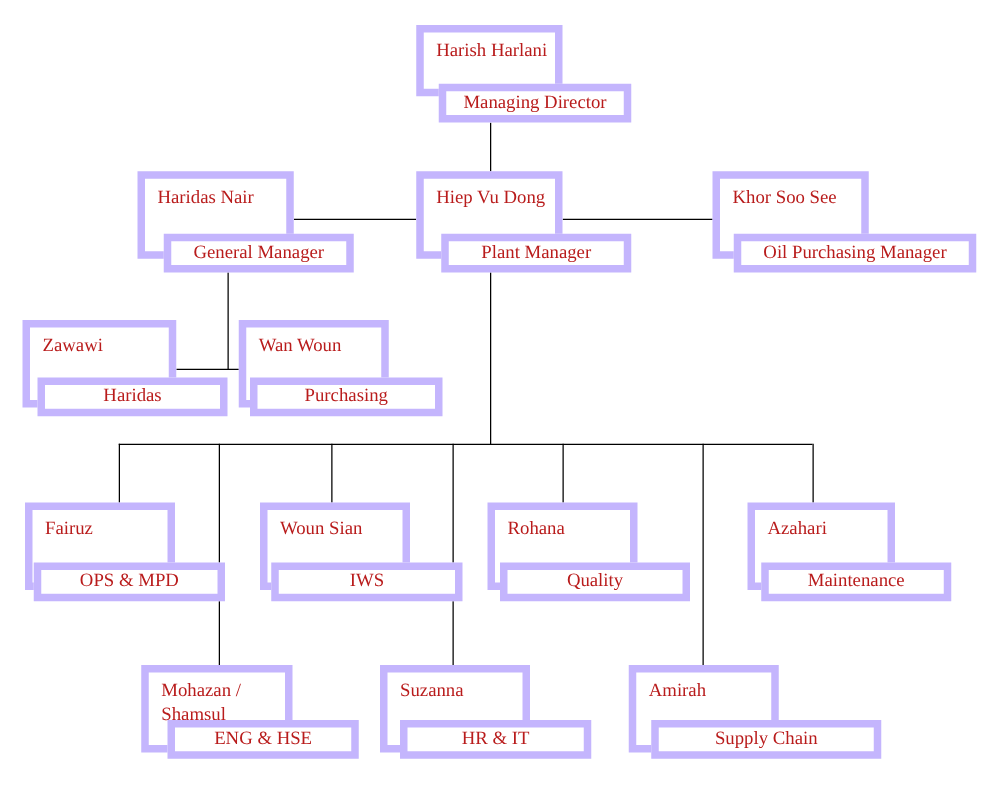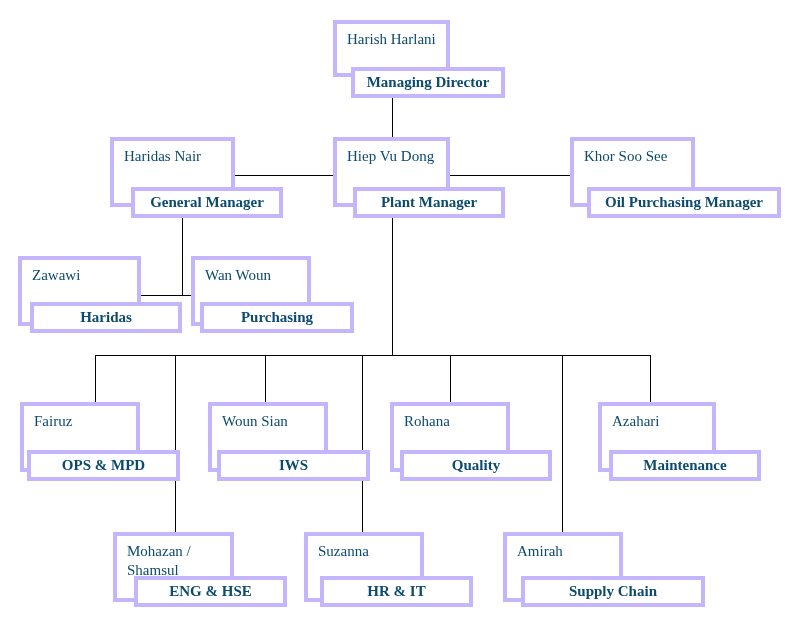--- a/index.html
+++ b/index.html
@@ -13,39 +13,38 @@
     width: 785px;
     height: 629px;
     background: #ffffff;
     font-family: "Liberation Serif", "DejaVu Serif", serif;
     overflow: hidden;
   }
   
   .node-box {
     position: absolute;
     box-sizing: border-box;
-    border: 4px solid #c4b5fd;
+    border: 6px solid #c4b5fd;
     background: #ffffff;
-    color: #0c4a6e;
+    color: #b91c1c;
     font-size: 15px;
     line-height: 1.25;
     white-space: pre-line;
   }
   .name-box {
     text-align: left;
     padding: 6px 0 0 10px;
     z-index: 2;
   }
   .title-box {
     text-align: center;
     display: flex;
     align-items: center;
     justify-content: center;
     z-index: 3;
-    font-weight: bold;
   }
   
   .conn {
     position: absolute;
     background: #000000;
     z-index: 1;
   }
   .conn.h { height: 1px; }
   .conn.v { width: 1px; }
 </style>

